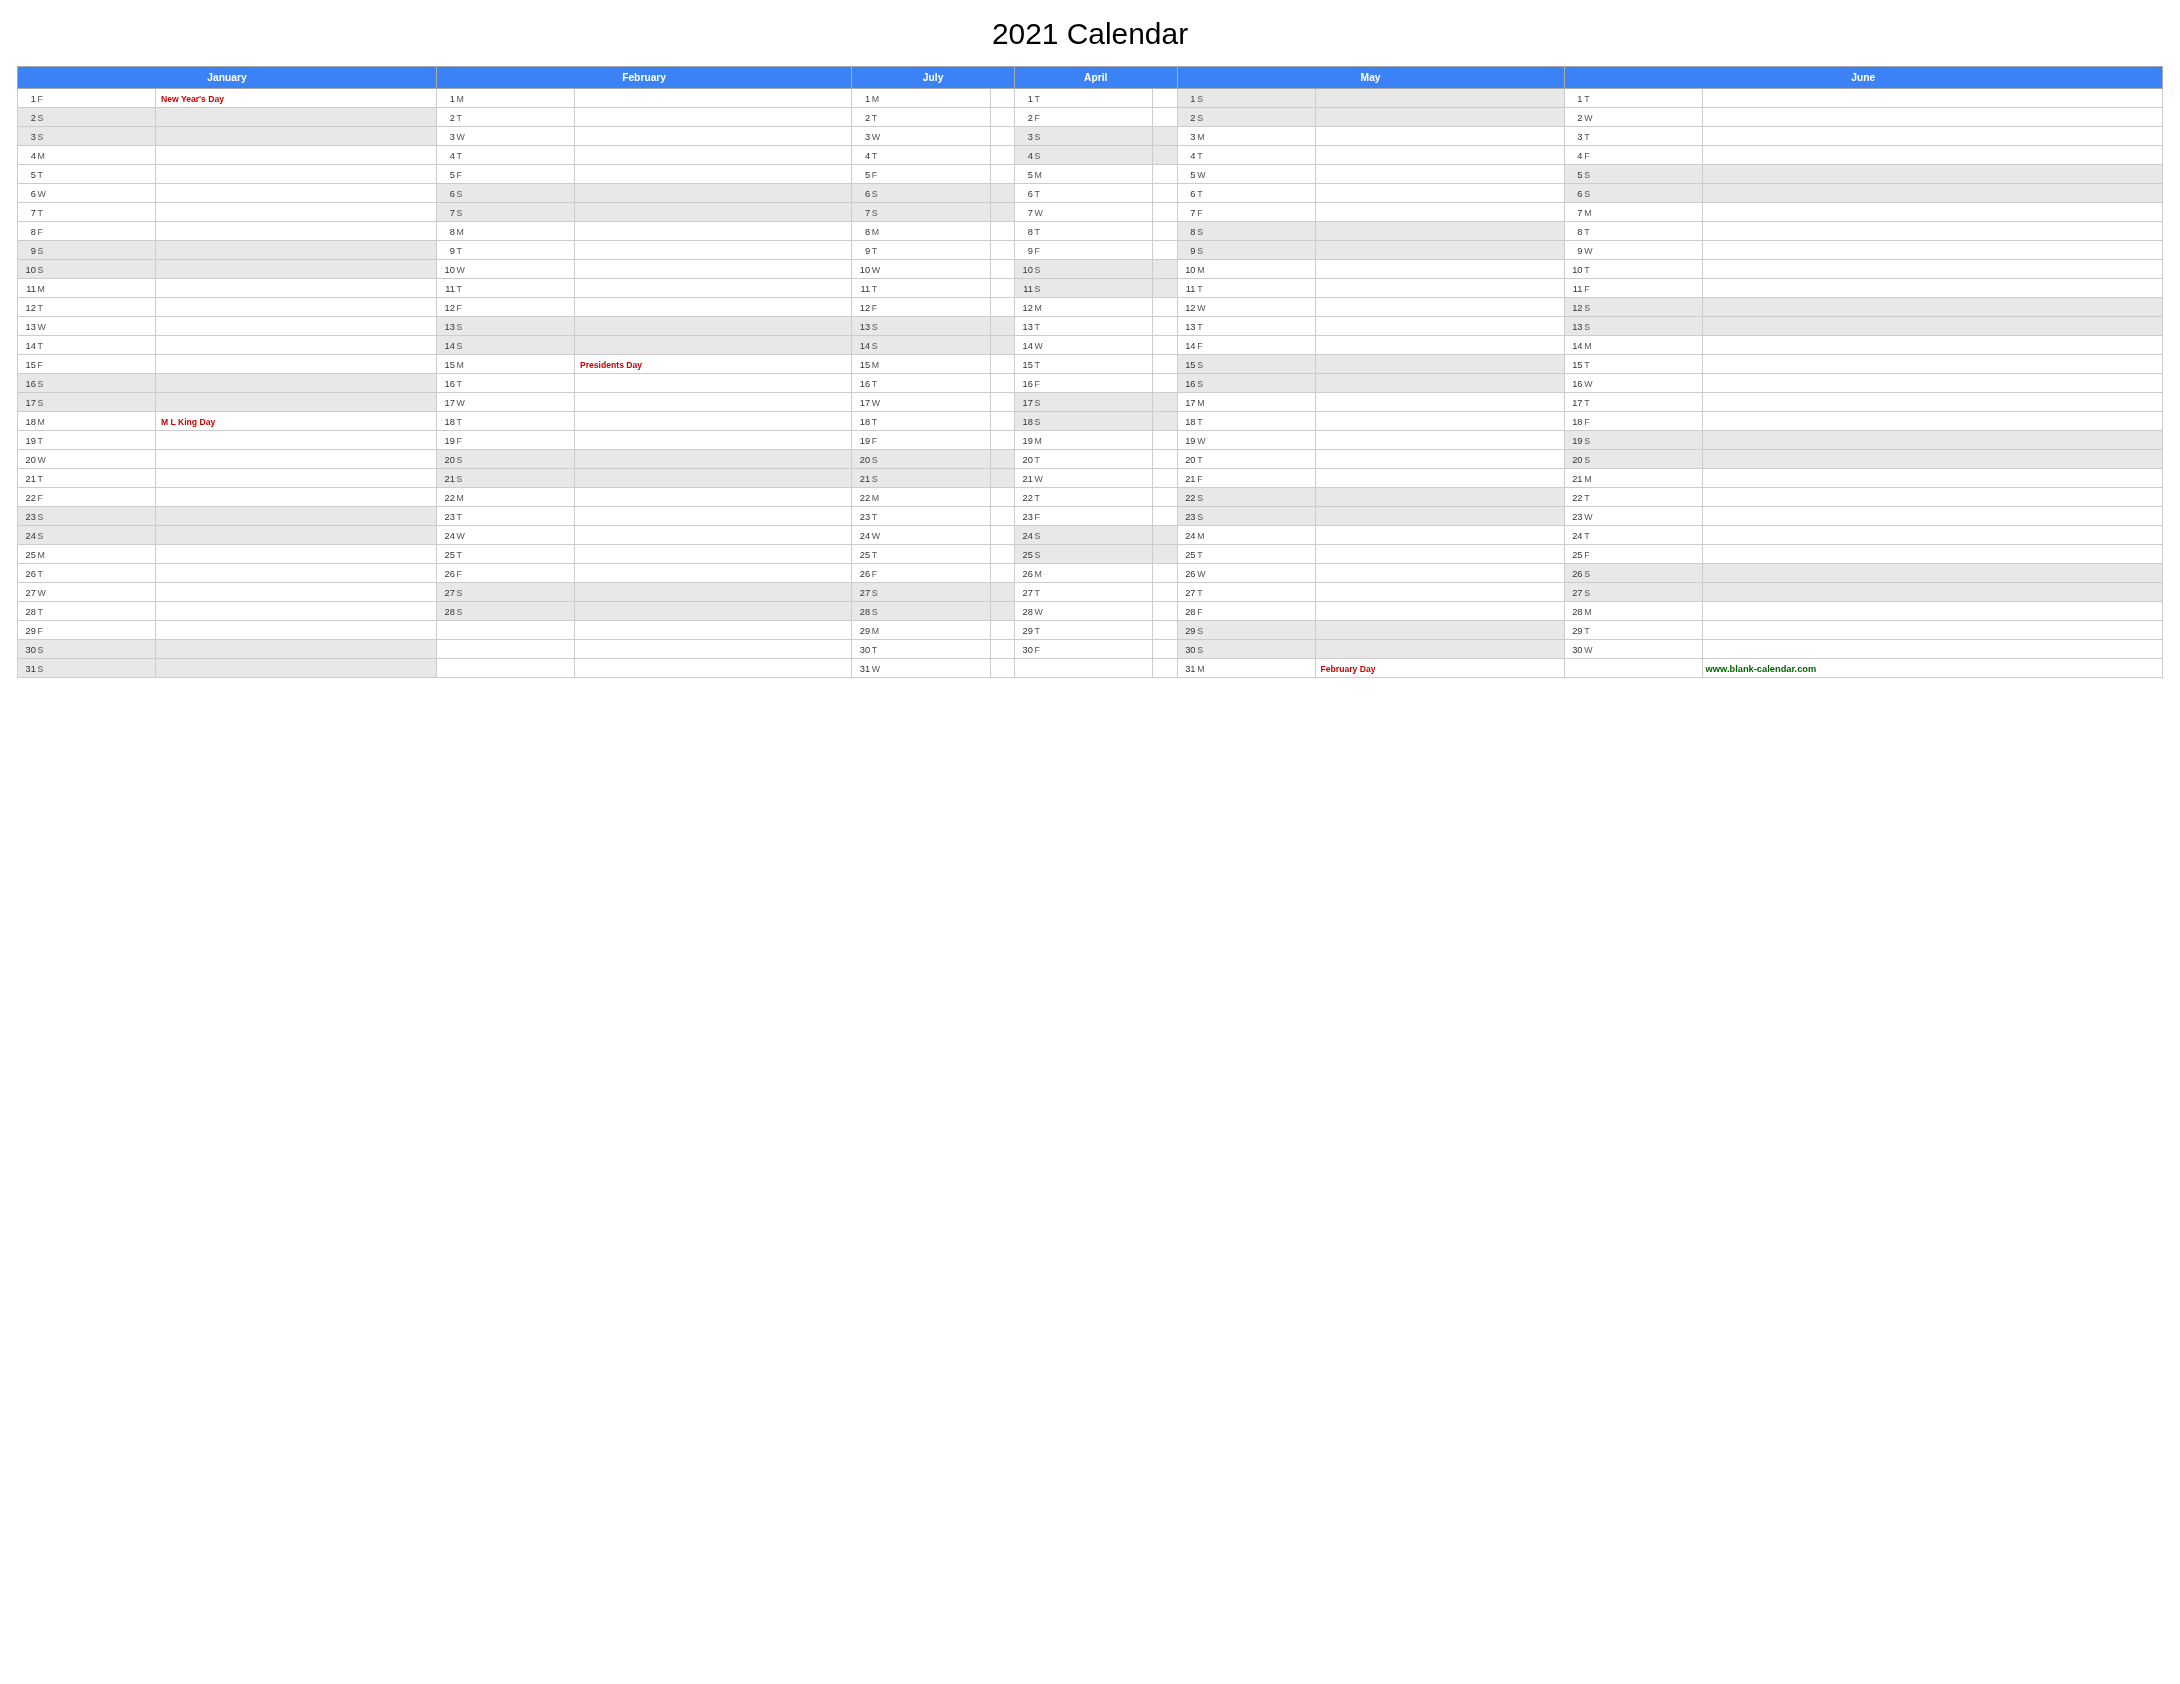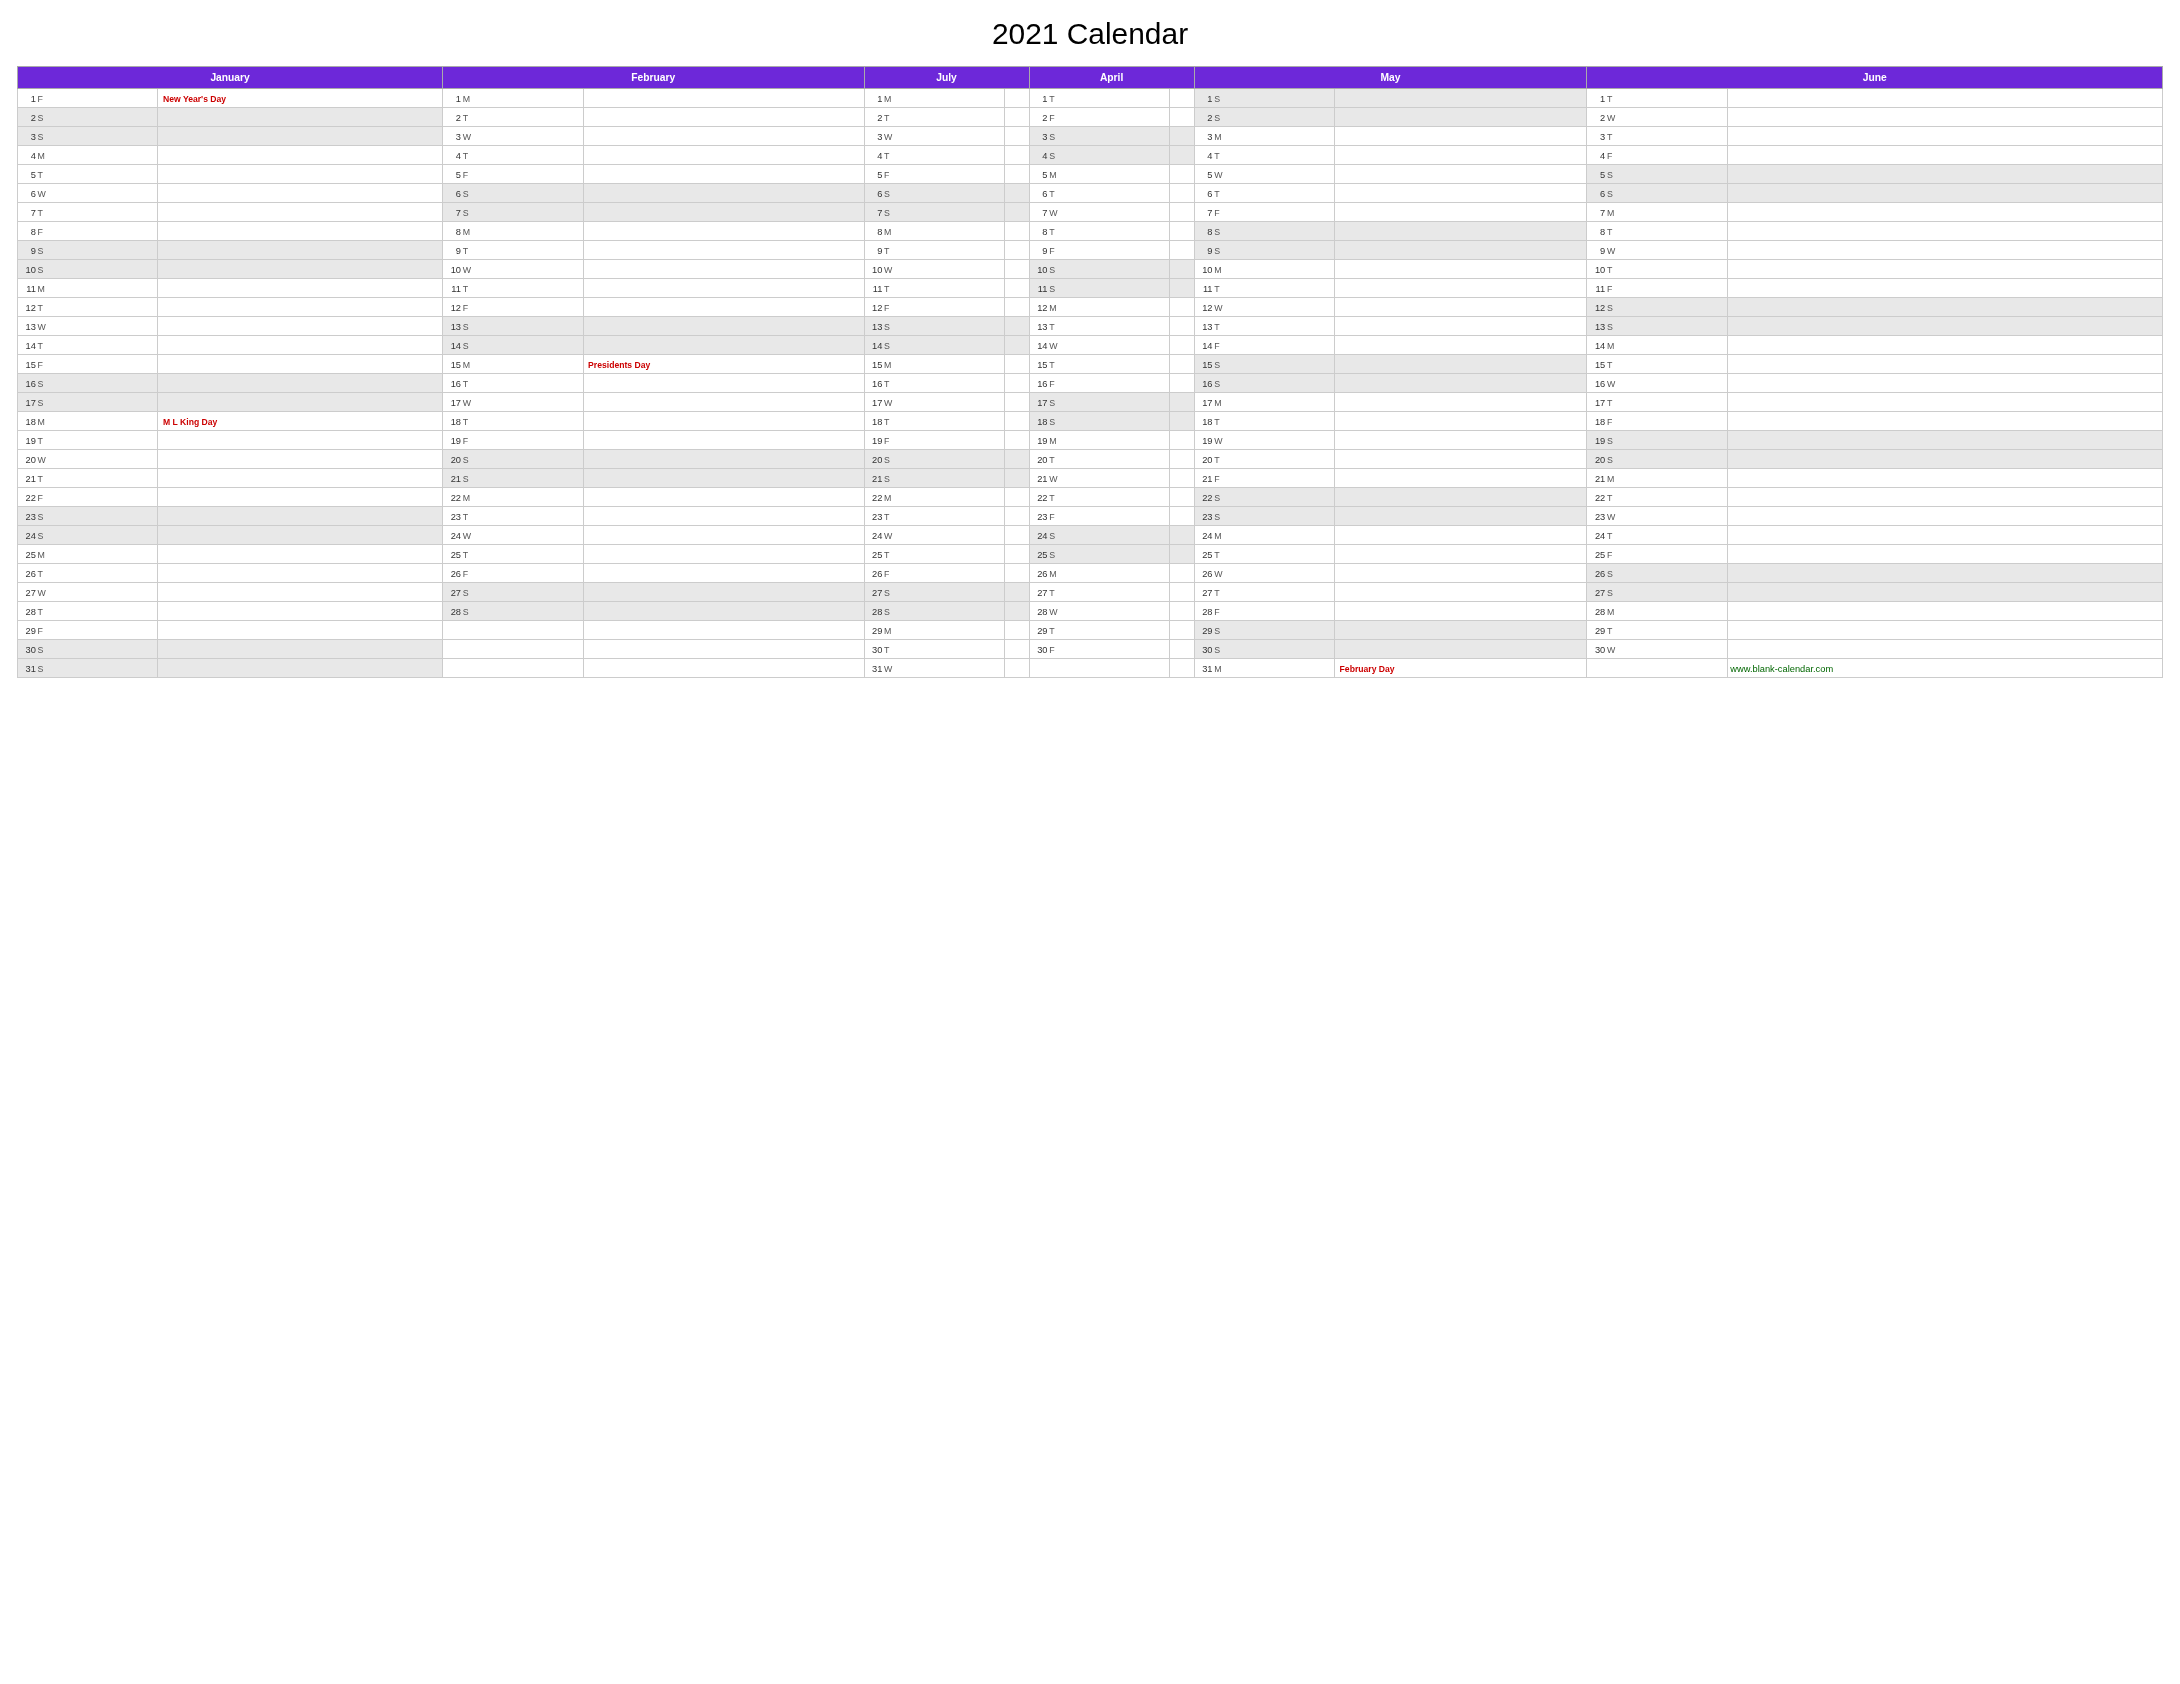--- a/index.html
+++ b/index.html
@@ -14,21 +14,21 @@
       font-weight: normal;
       margin-bottom: 15.3px;
       color: #000;
     }
     .calendar-table {
       width: 100%;
       border-collapse: collapse;
       font-size: 0.72em;
     }
     .calendar-table th {
-      background: #6d28d9;
+      background: #3b82f6;
       color: #fff;
       text-align: center;
       padding: 5.1px 1.7px;
       font-size: 1.05em;
       font-weight: bold;
       border: 0.9px solid #aaa;
     }
     .calendar-table td {
       border: 0.9px solid #ccc;
       padding: 1.7px 2.6px;
@@ -54,21 +54,21 @@
       color: #c00;
       font-weight: bold;
       font-size: 0.88em;
       margin-left: 2px;
     }
     .weekend-bg {
       background-color: #e8e8e8;
     }
     .footer-link {
       color: #006600;
-      font-weight: normal;
+      font-weight: bold;
       font-size: 0.95em;
     }
   </style>
 </head>
 <body>
 
 <h1>2021 Calendar</h1>
 
 <table class="calendar-table">
   <thead>

